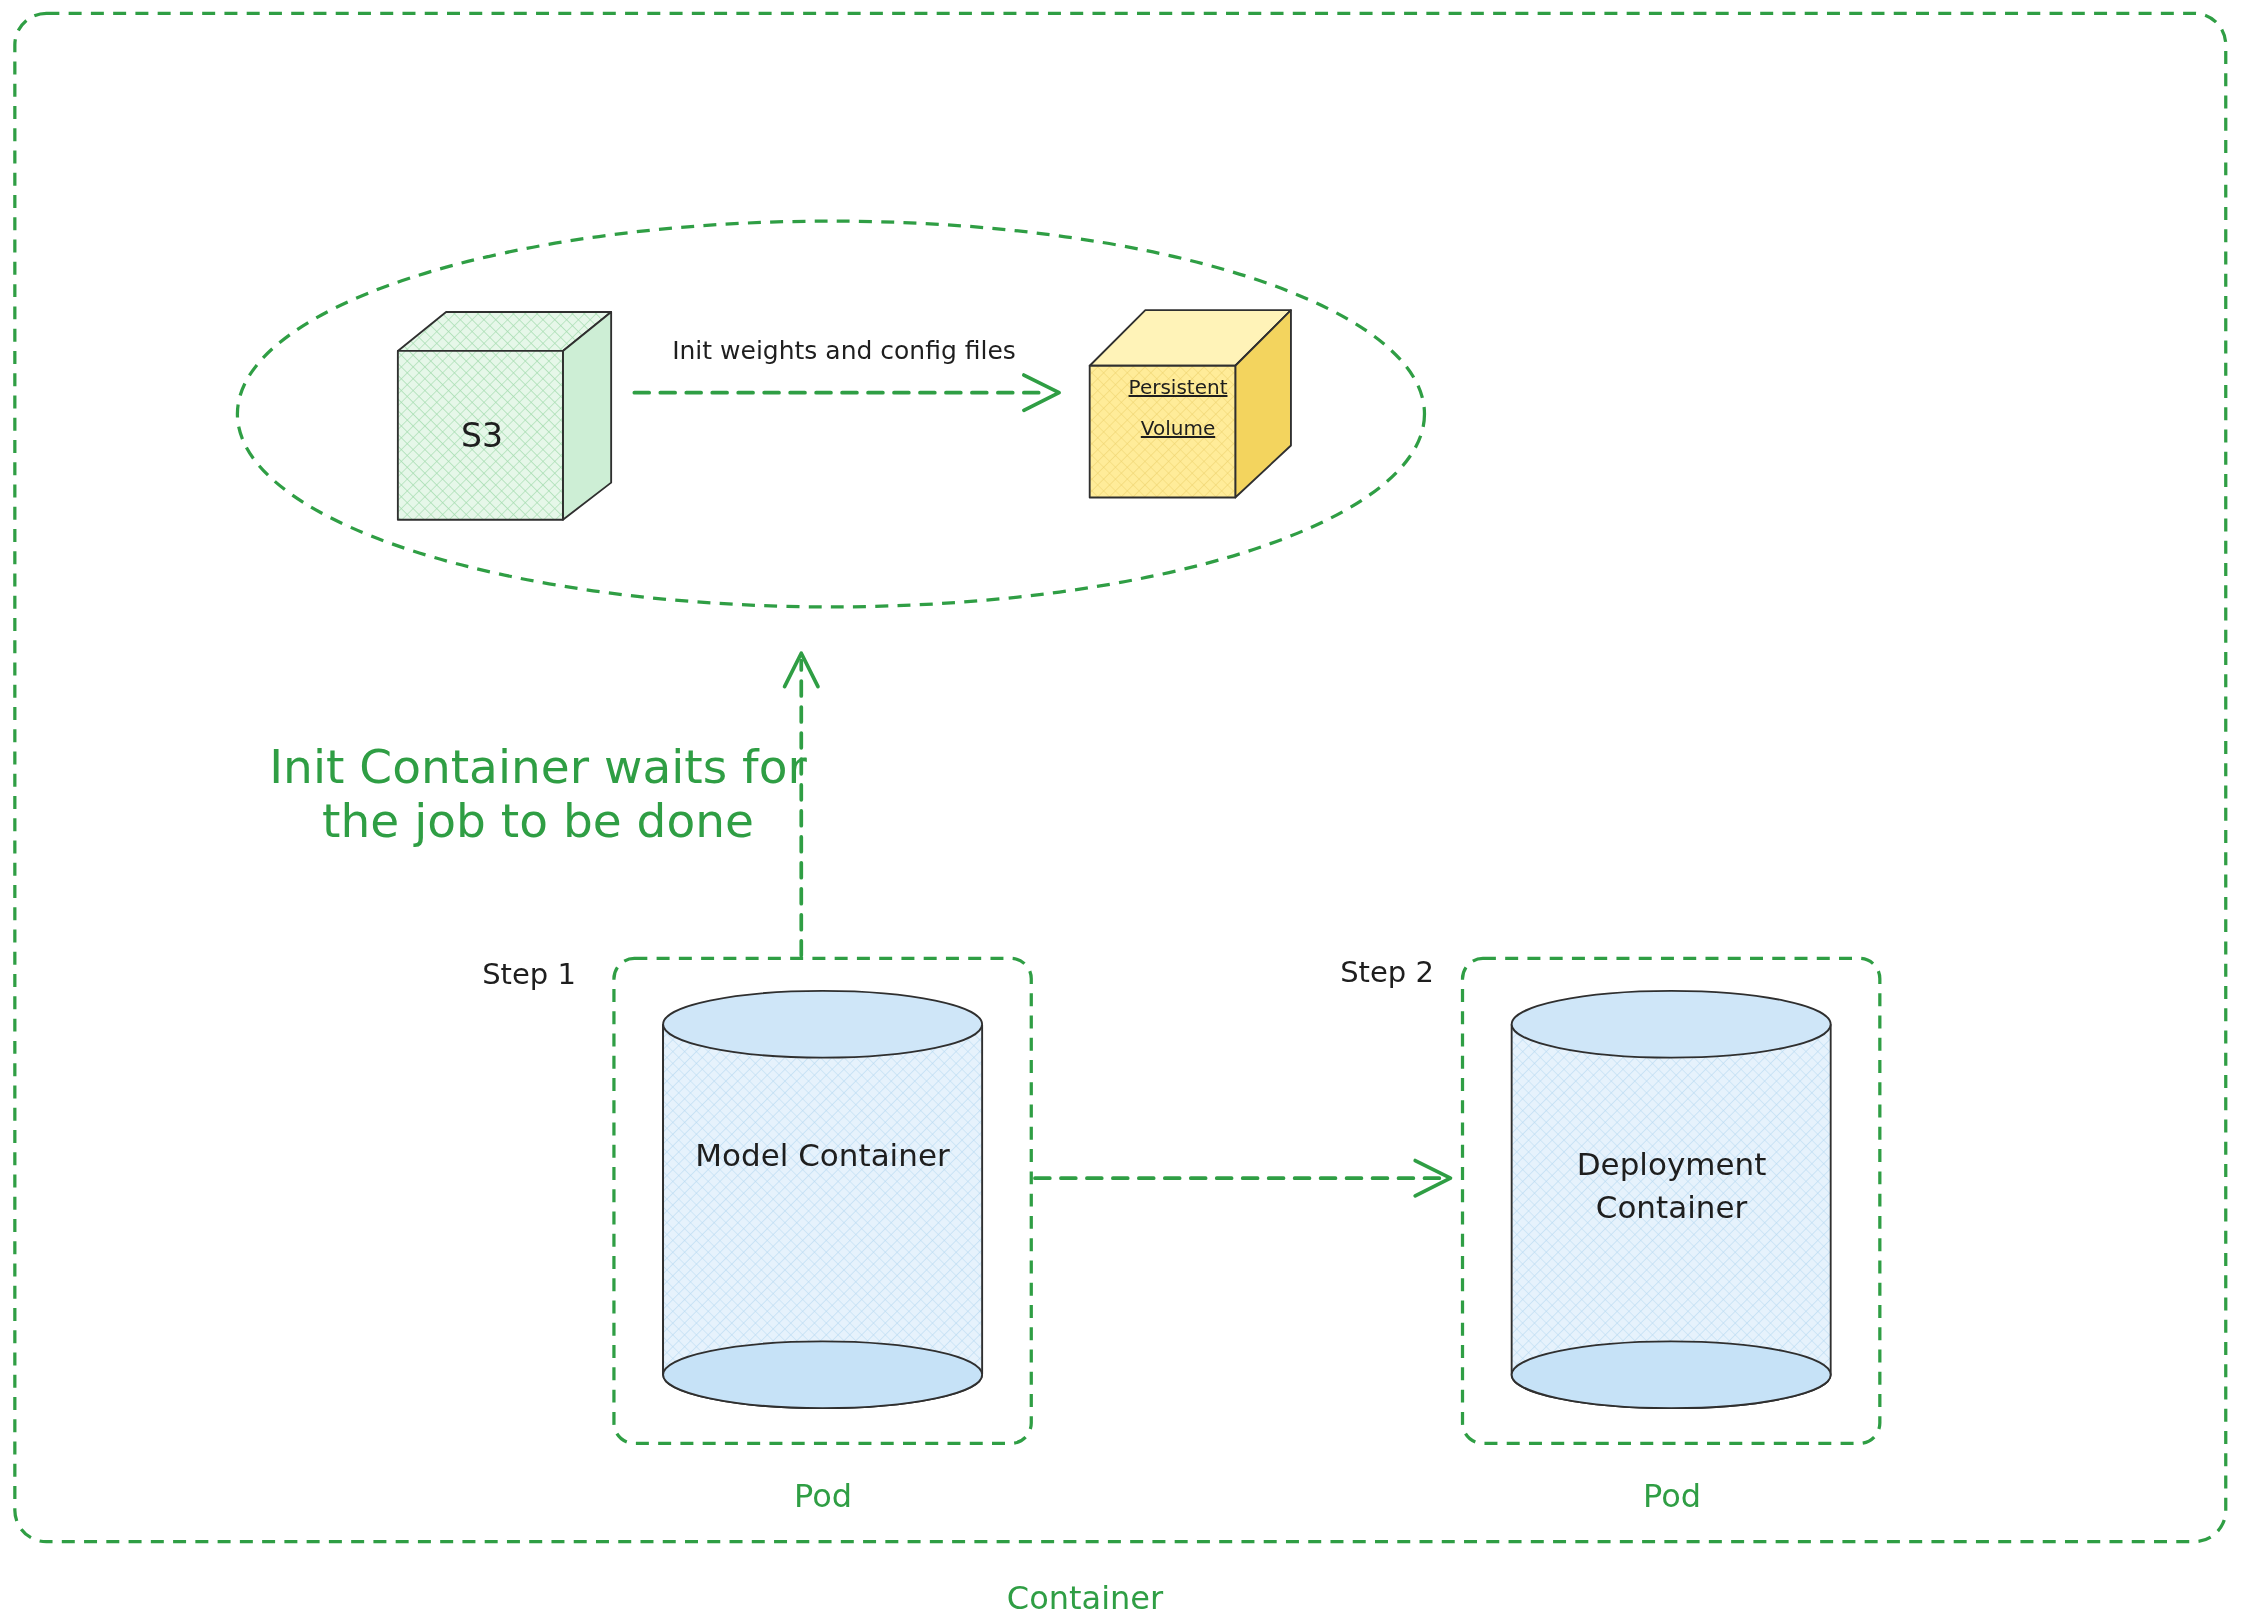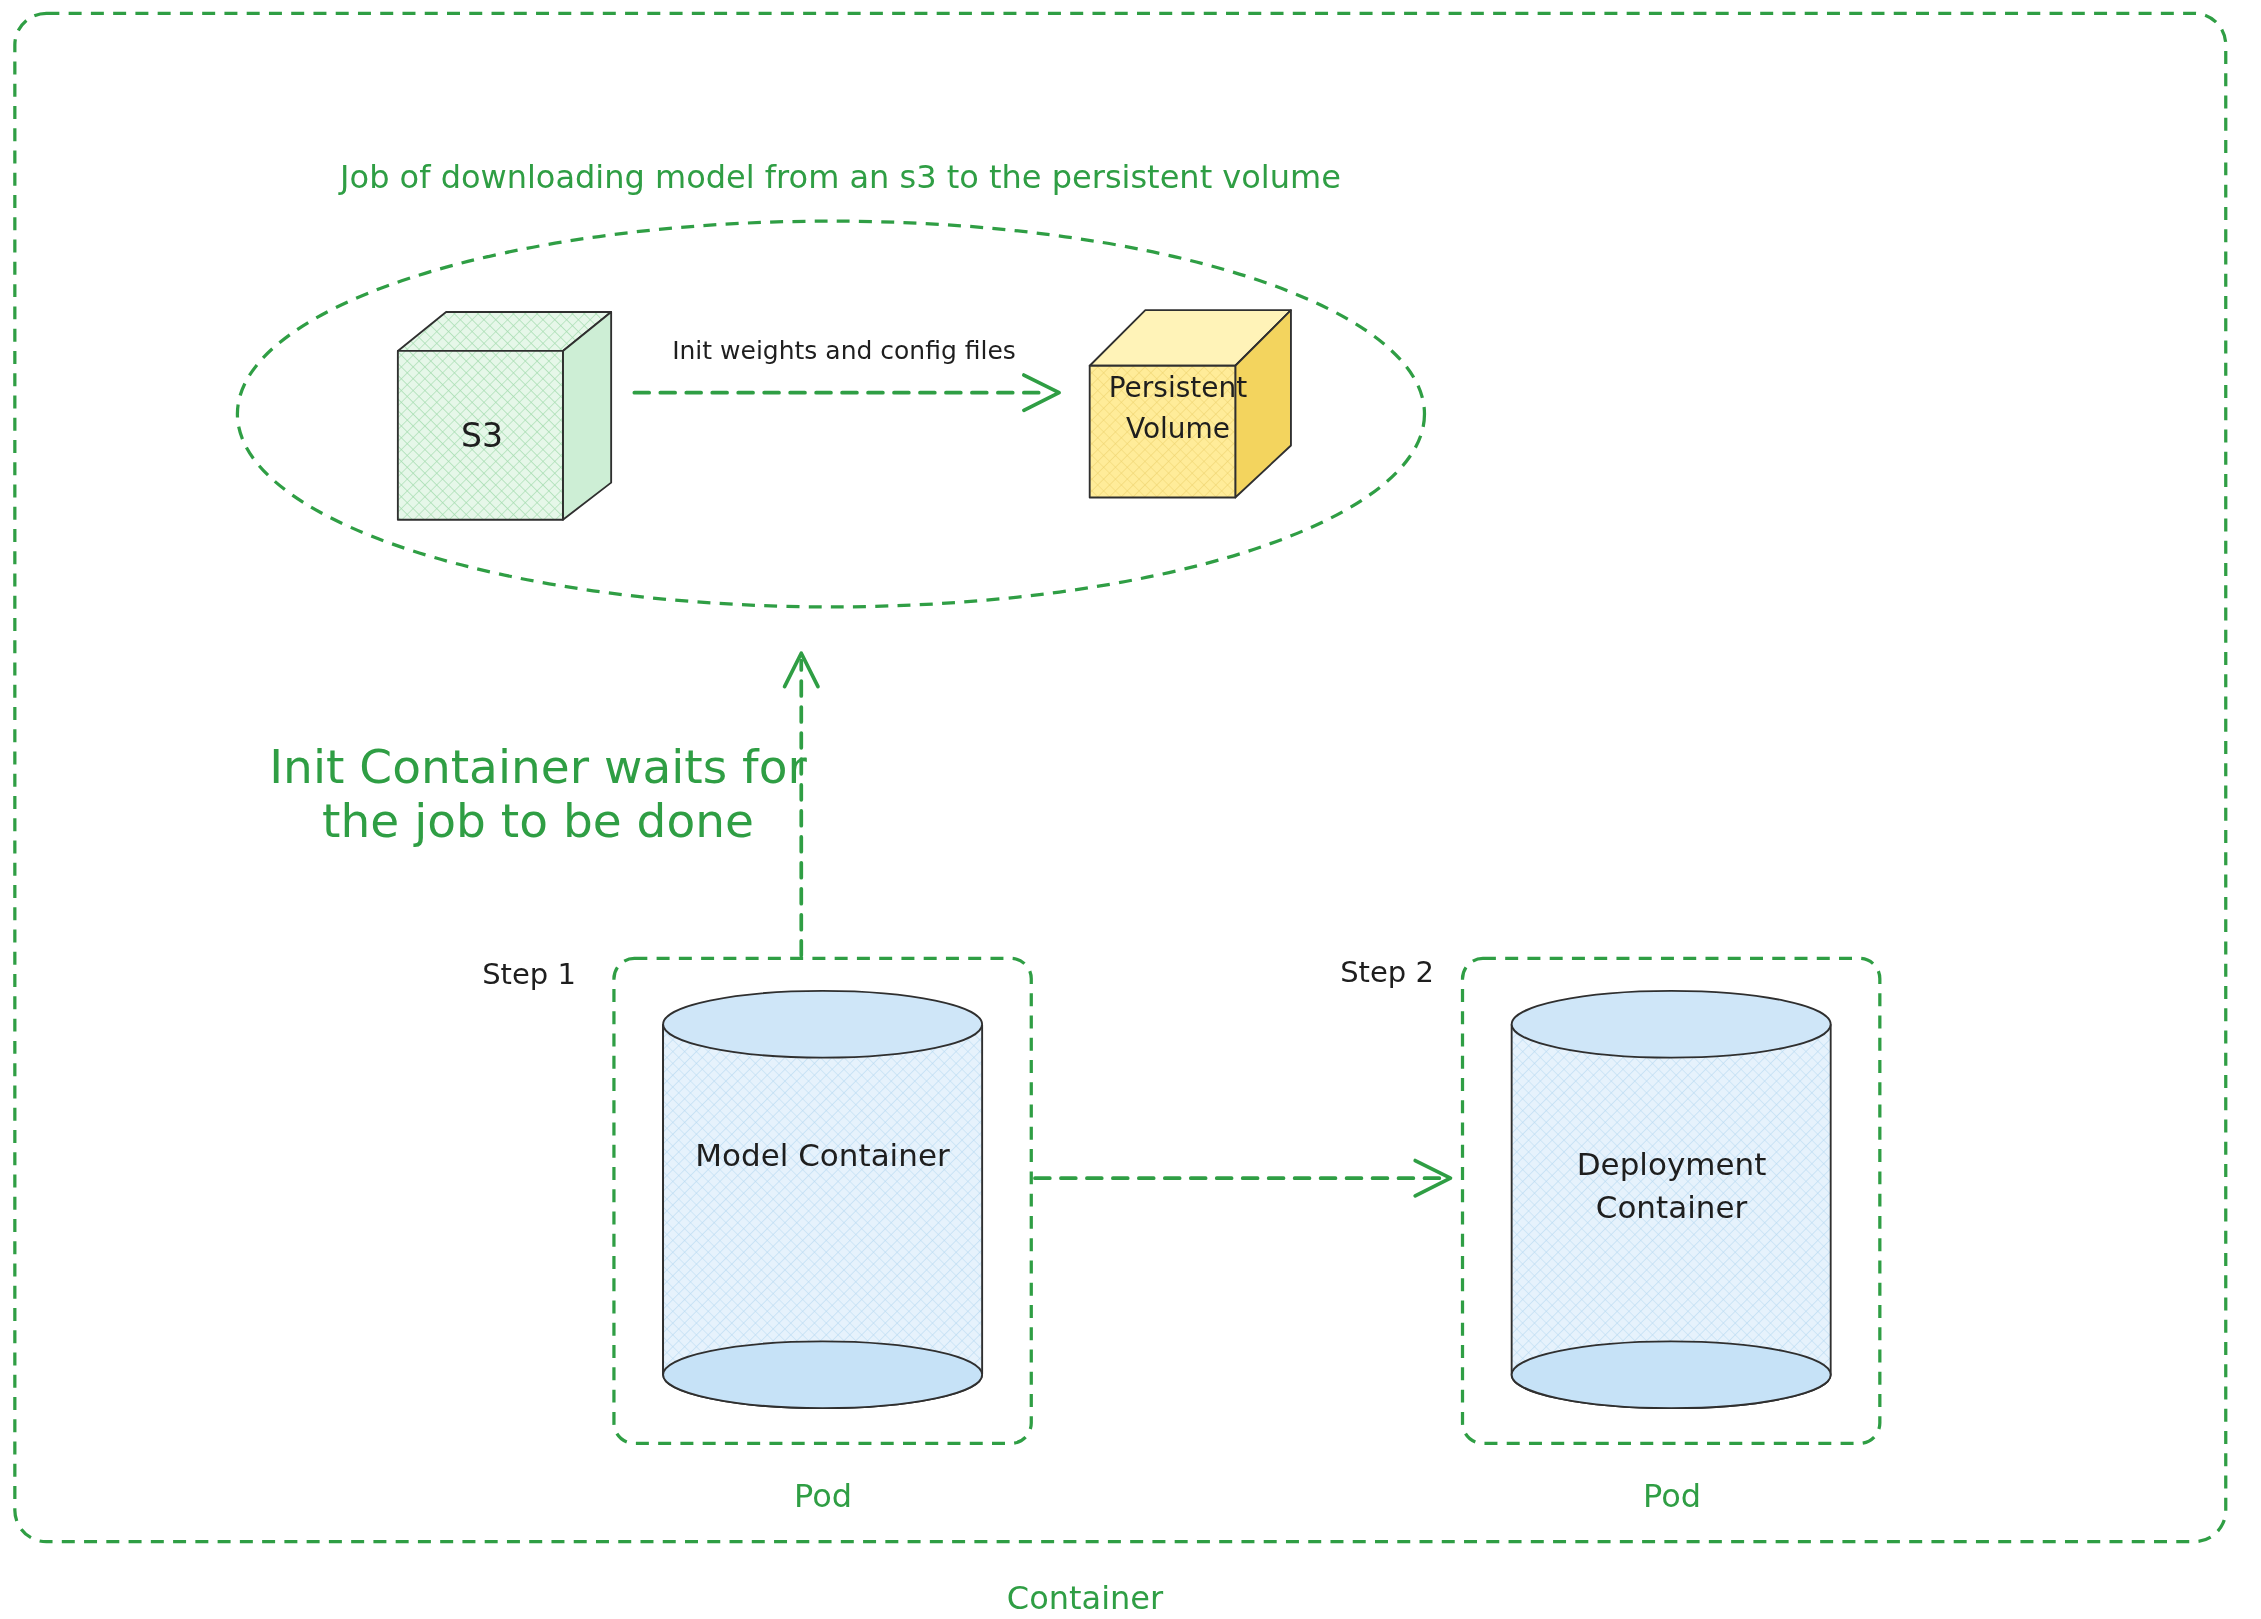--- a/index.html
+++ b/index.html
@@ -25,21 +25,21 @@
     position: absolute;
     color: #1e1e1e;
     text-align: center;
     white-space: nowrap;
   }
   .label .line { display: block; }
   .green { color: #2f9e44; }
   .job-title   { left: 182px;  top: 158px;  width: 1317px; font-size: 32px; }
   .transfer    { left: 612px;  top: 336px;  width: 464px;  font-size: 25px; }
   .s3-label    { left: 408px;  top: 416px;  width: 148px;  font-size: 33px; }
-  .pv-label    { left: 1076px; top: 367px;  width: 204px;  font-size: 28px; line-height: 41px; }
+  .pv-label    { left: 1076px; top: 367px;  width: 204px;  font-size: 20px; line-height: 41px; text-decoration: underline; }
   .wait-note   { left: 241px;  top: 740px;  width: 594px;  font-size: 47px; line-height: 54px; }
   .step1       { left: 464px;  top: 957px; width: 130px;  font-size: 29px; }
   .step2       { left: 1322px; top: 955px; width: 130px;  font-size: 29px; }
   .init-label  { left: 665px;  top: 1137px; width: 315px;  font-size: 31px; }
   .deploy-label{ left: 1514px; top: 1143px; width: 315px;  font-size: 31px; line-height: 43px; }
   .pod1-label  { left: 730px;  top: 1477px; width: 186px;  font-size: 32px; }
   .pod2-label  { left: 1579px; top: 1477px; width: 186px;  font-size: 32px; }
   .ns-label    { left: 946px; top: 1579px; width: 278px;  font-size: 32px; }
 </style>
 </head>
@@ -105,21 +105,20 @@
       <ellipse cx="887" cy="1104" rx="172" ry="36" fill="#cfe6f8"></ellipse>
     </g>
 
     <g stroke="#2f2f2f" stroke-width="2">
       <path d="M1630 1104 L1630 1482 A172 36 0 1 0 1974 1482 L1974 1104" fill="url(#hatchBlue)"></path>
       <ellipse cx="1802" cy="1482" rx="172" ry="36" fill="#c6e2f7"></ellipse>
       <ellipse cx="1802" cy="1104" rx="172" ry="36" fill="#cfe6f8"></ellipse>
     </g>
   </svg>
 
-  <div class="label green job-title">Job of downloading model from an s3 to the persistent volume</div>
 
   <div class="label transfer">Init weights and config files</div>
 
   <div class="label s3-label">S3</div>
 
   <div class="label pv-label">
     <span class="line">Persistent</span>
     <span class="line">Volume</span>
   </div>
 

